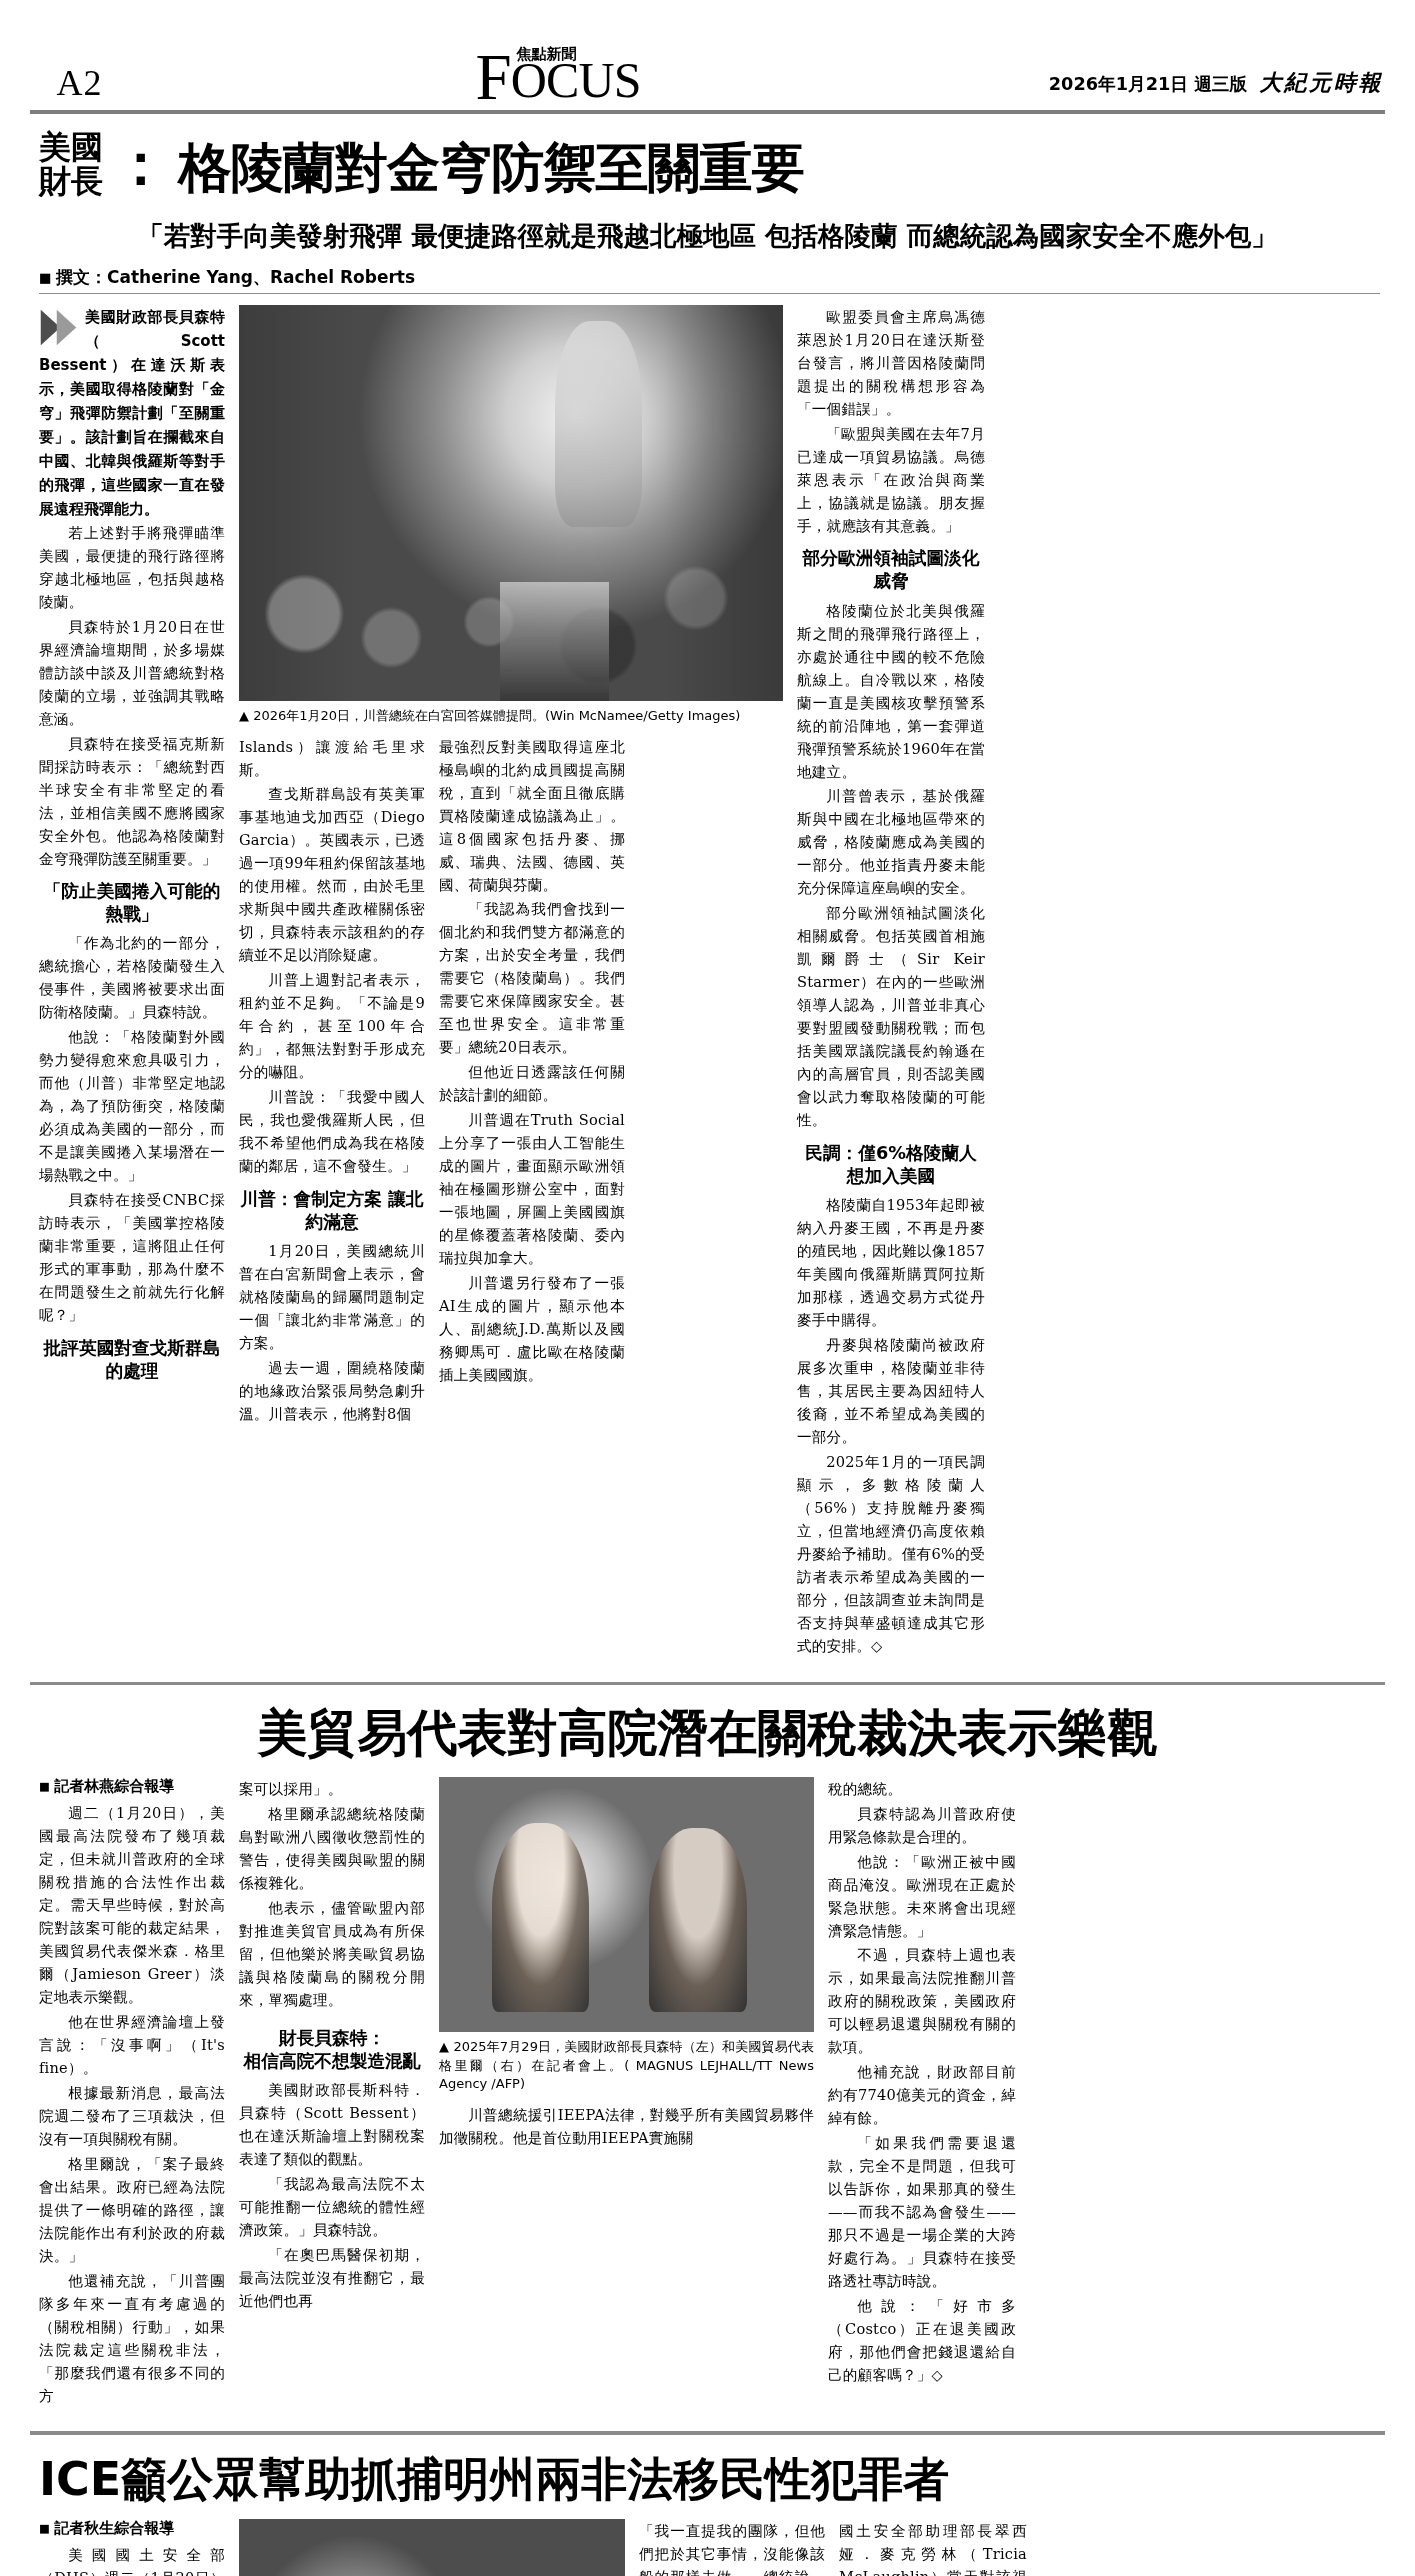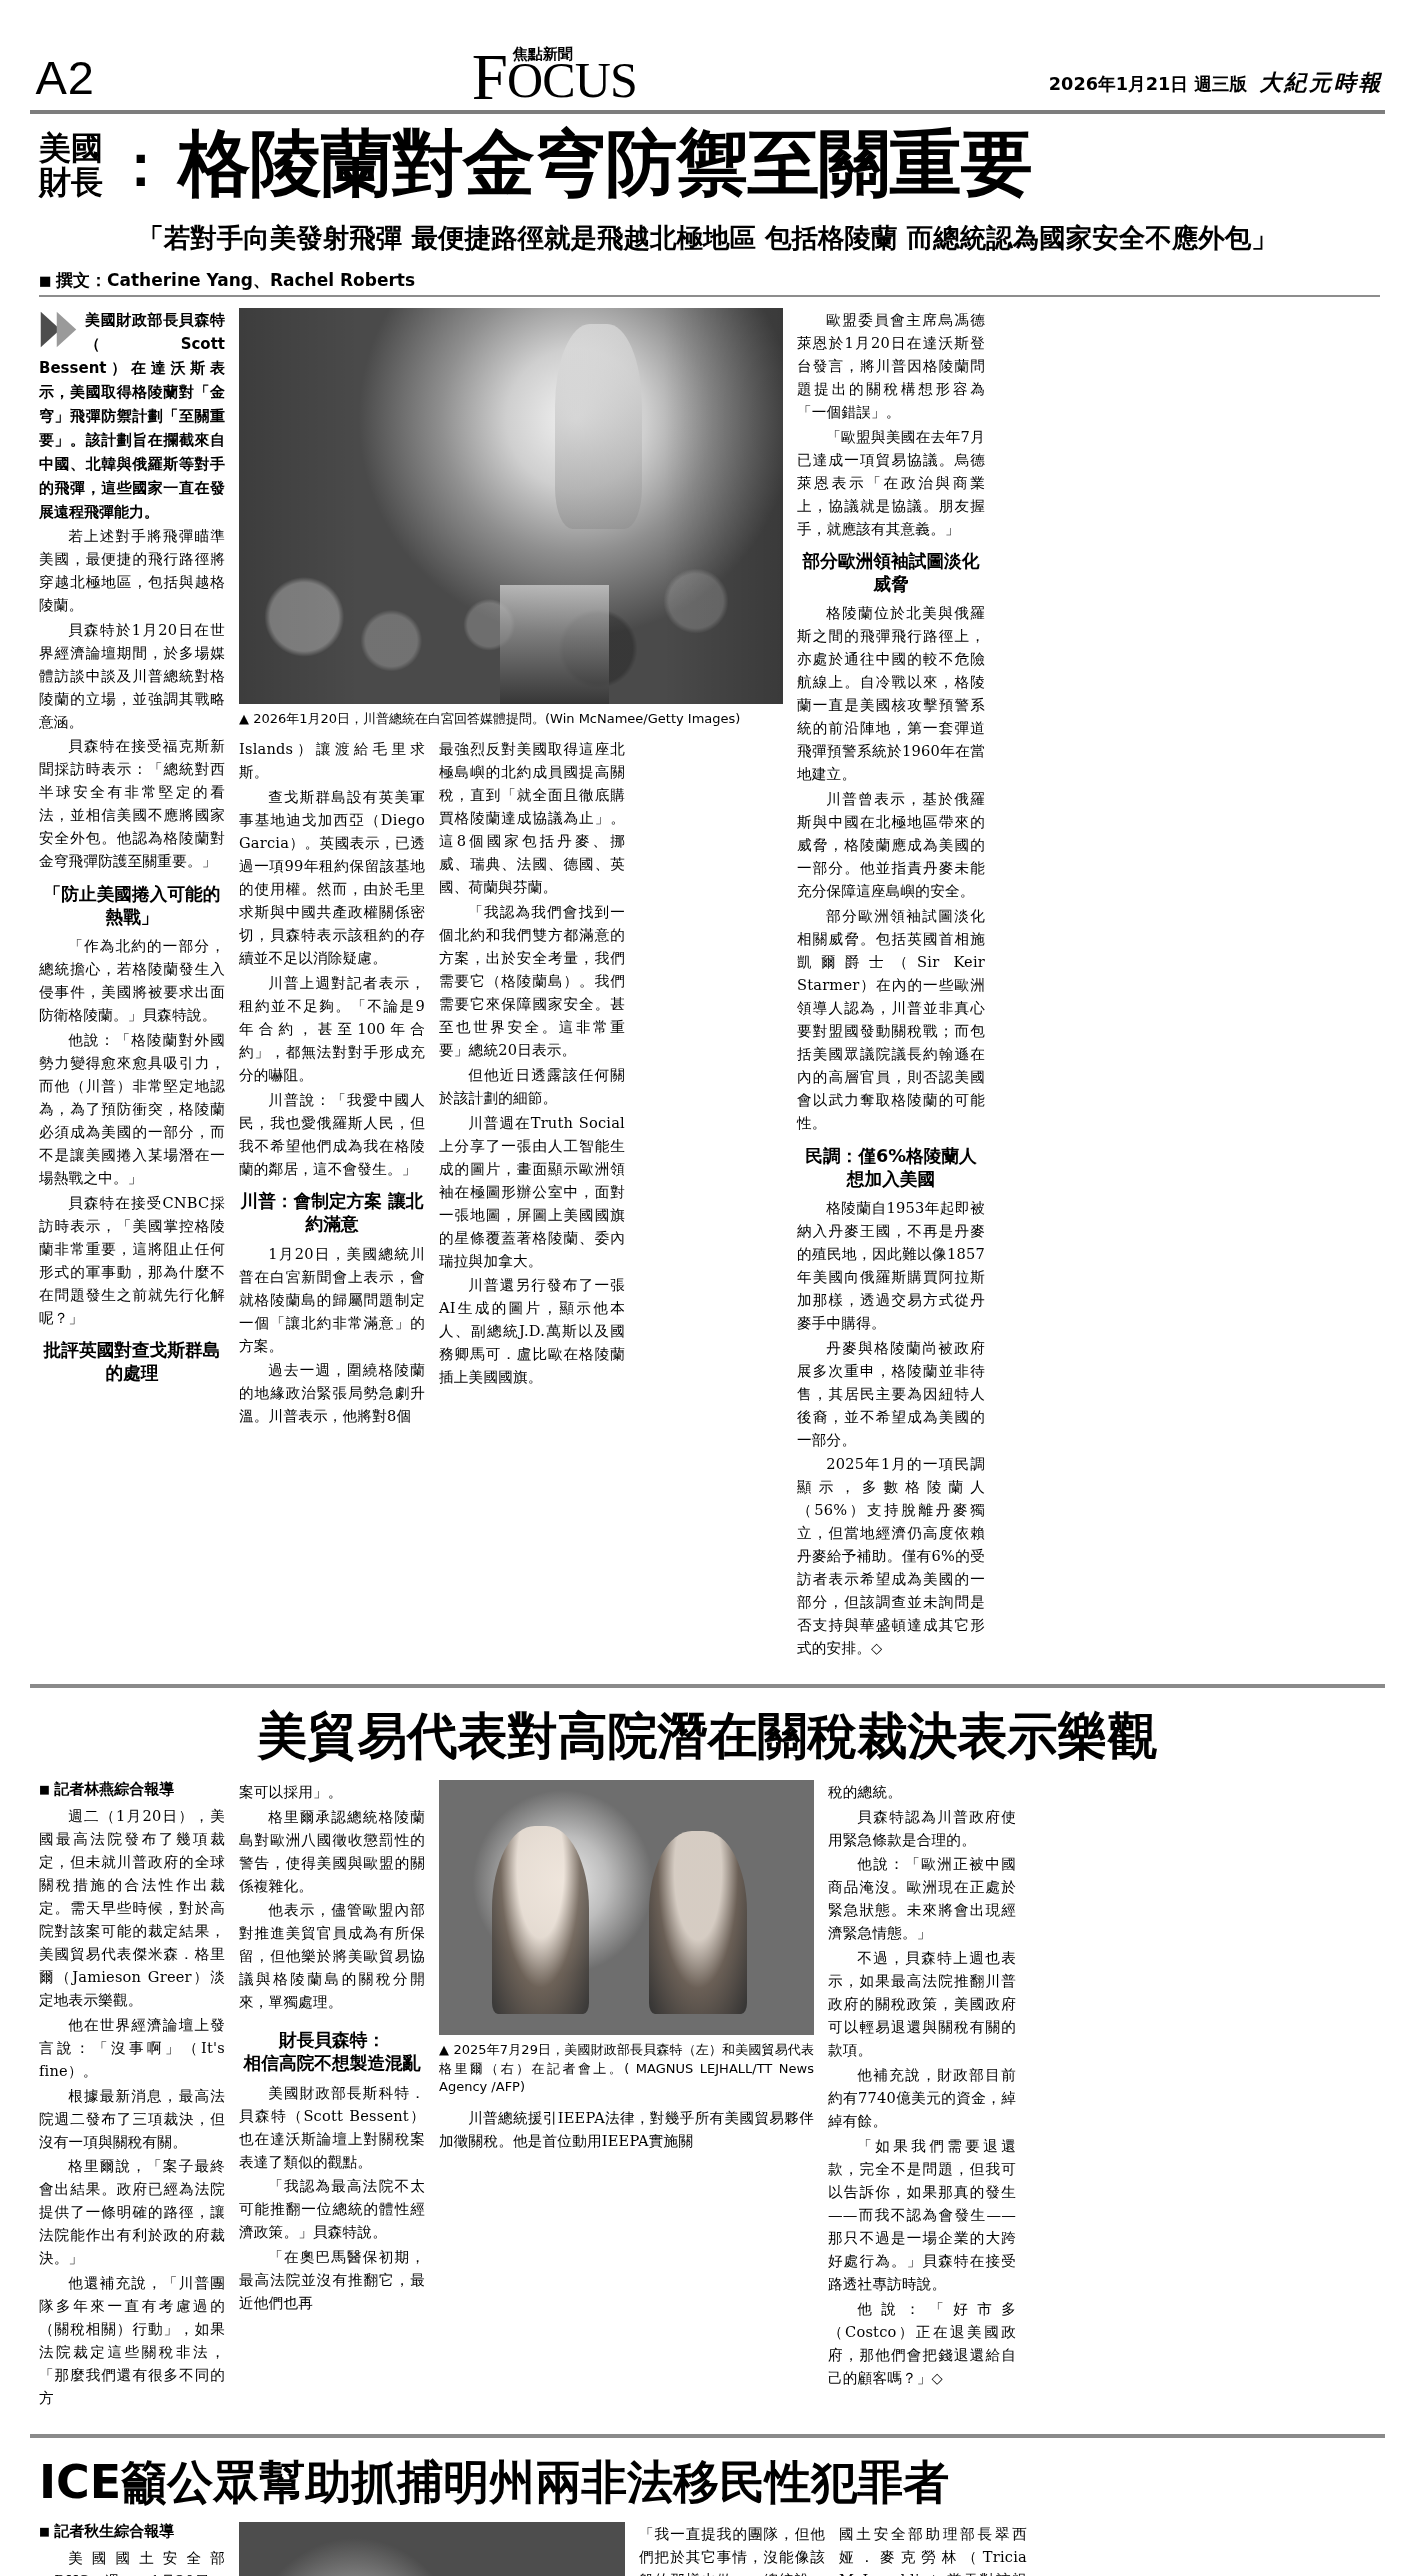--- a/index.html
+++ b/index.html
@@ -20,25 +20,26 @@
 
   
   .masthead{
     display:flex;
     align-items:flex-end;
     justify-content:space-between;
     height:69px;
     padding:0 12.4px 0 16px;
   }
   .folio{
-    font-family:Liberation Sans, sans-serif;
-    font-size:47px;
+    font-family:Liberation Serif, serif;
+    font-size:36px;
     letter-spacing:0.9px;
     line-height:1;
     padding-bottom:1.8px;
+    margin-left:21px;
   }
   .focus-logo{
     position:relative;
     margin-left:-35px;
     line-height:1;
     padding-bottom:0px;
   }
   .focus-logo .fword{
     font-family:"Liberation Serif","DejaVu Serif",serif;
     font-size:50px;
@@ -109,23 +110,23 @@
   }
   .lead-kicker div{display:block;}
   .lead-colon{
     font-family:"DejaVu Sans","Liberation Sans",sans-serif;
     font-weight:bold;
     font-size:58px;
     line-height:1;
     padding-bottom:8.8px;
   }
   .lead-main{
-    font-family:Liberation Mono, monospace;
-    font-weight:bold;
-    font-size:72px;
+    font-family:Liberation Sans, sans-serif;
+    font-weight:bold;
+    font-size:53px;
     line-height:1.02;
     letter-spacing:-0.9px;
     white-space:nowrap;
   }
 
   .subhead{
     margin:14px 14px 0 14px;
     font-family:"DejaVu Sans","Liberation Sans",sans-serif;
     font-weight:bold;
     font-size:26.5px;

